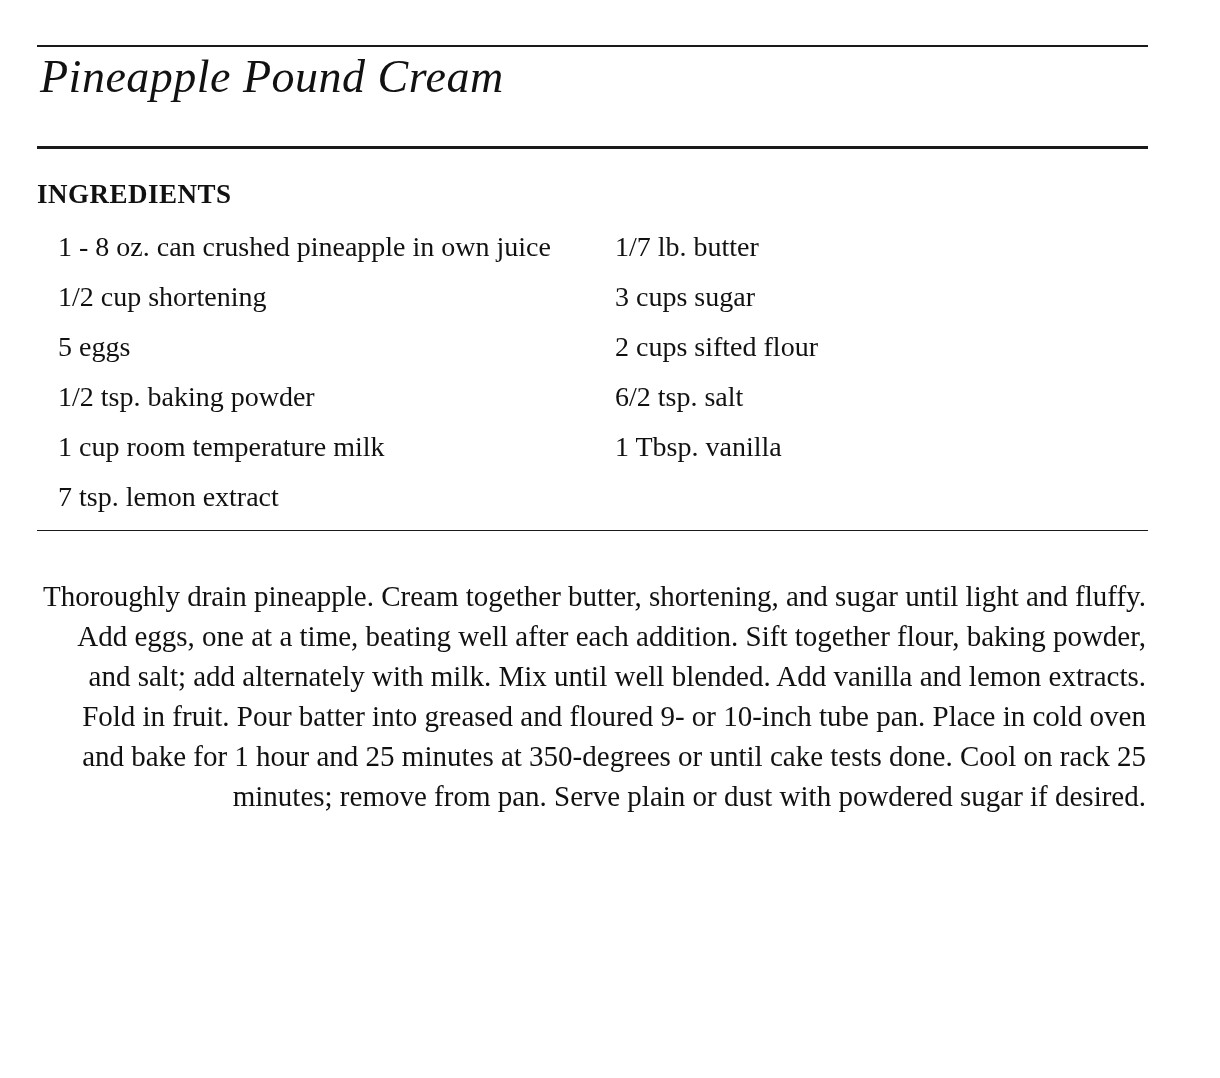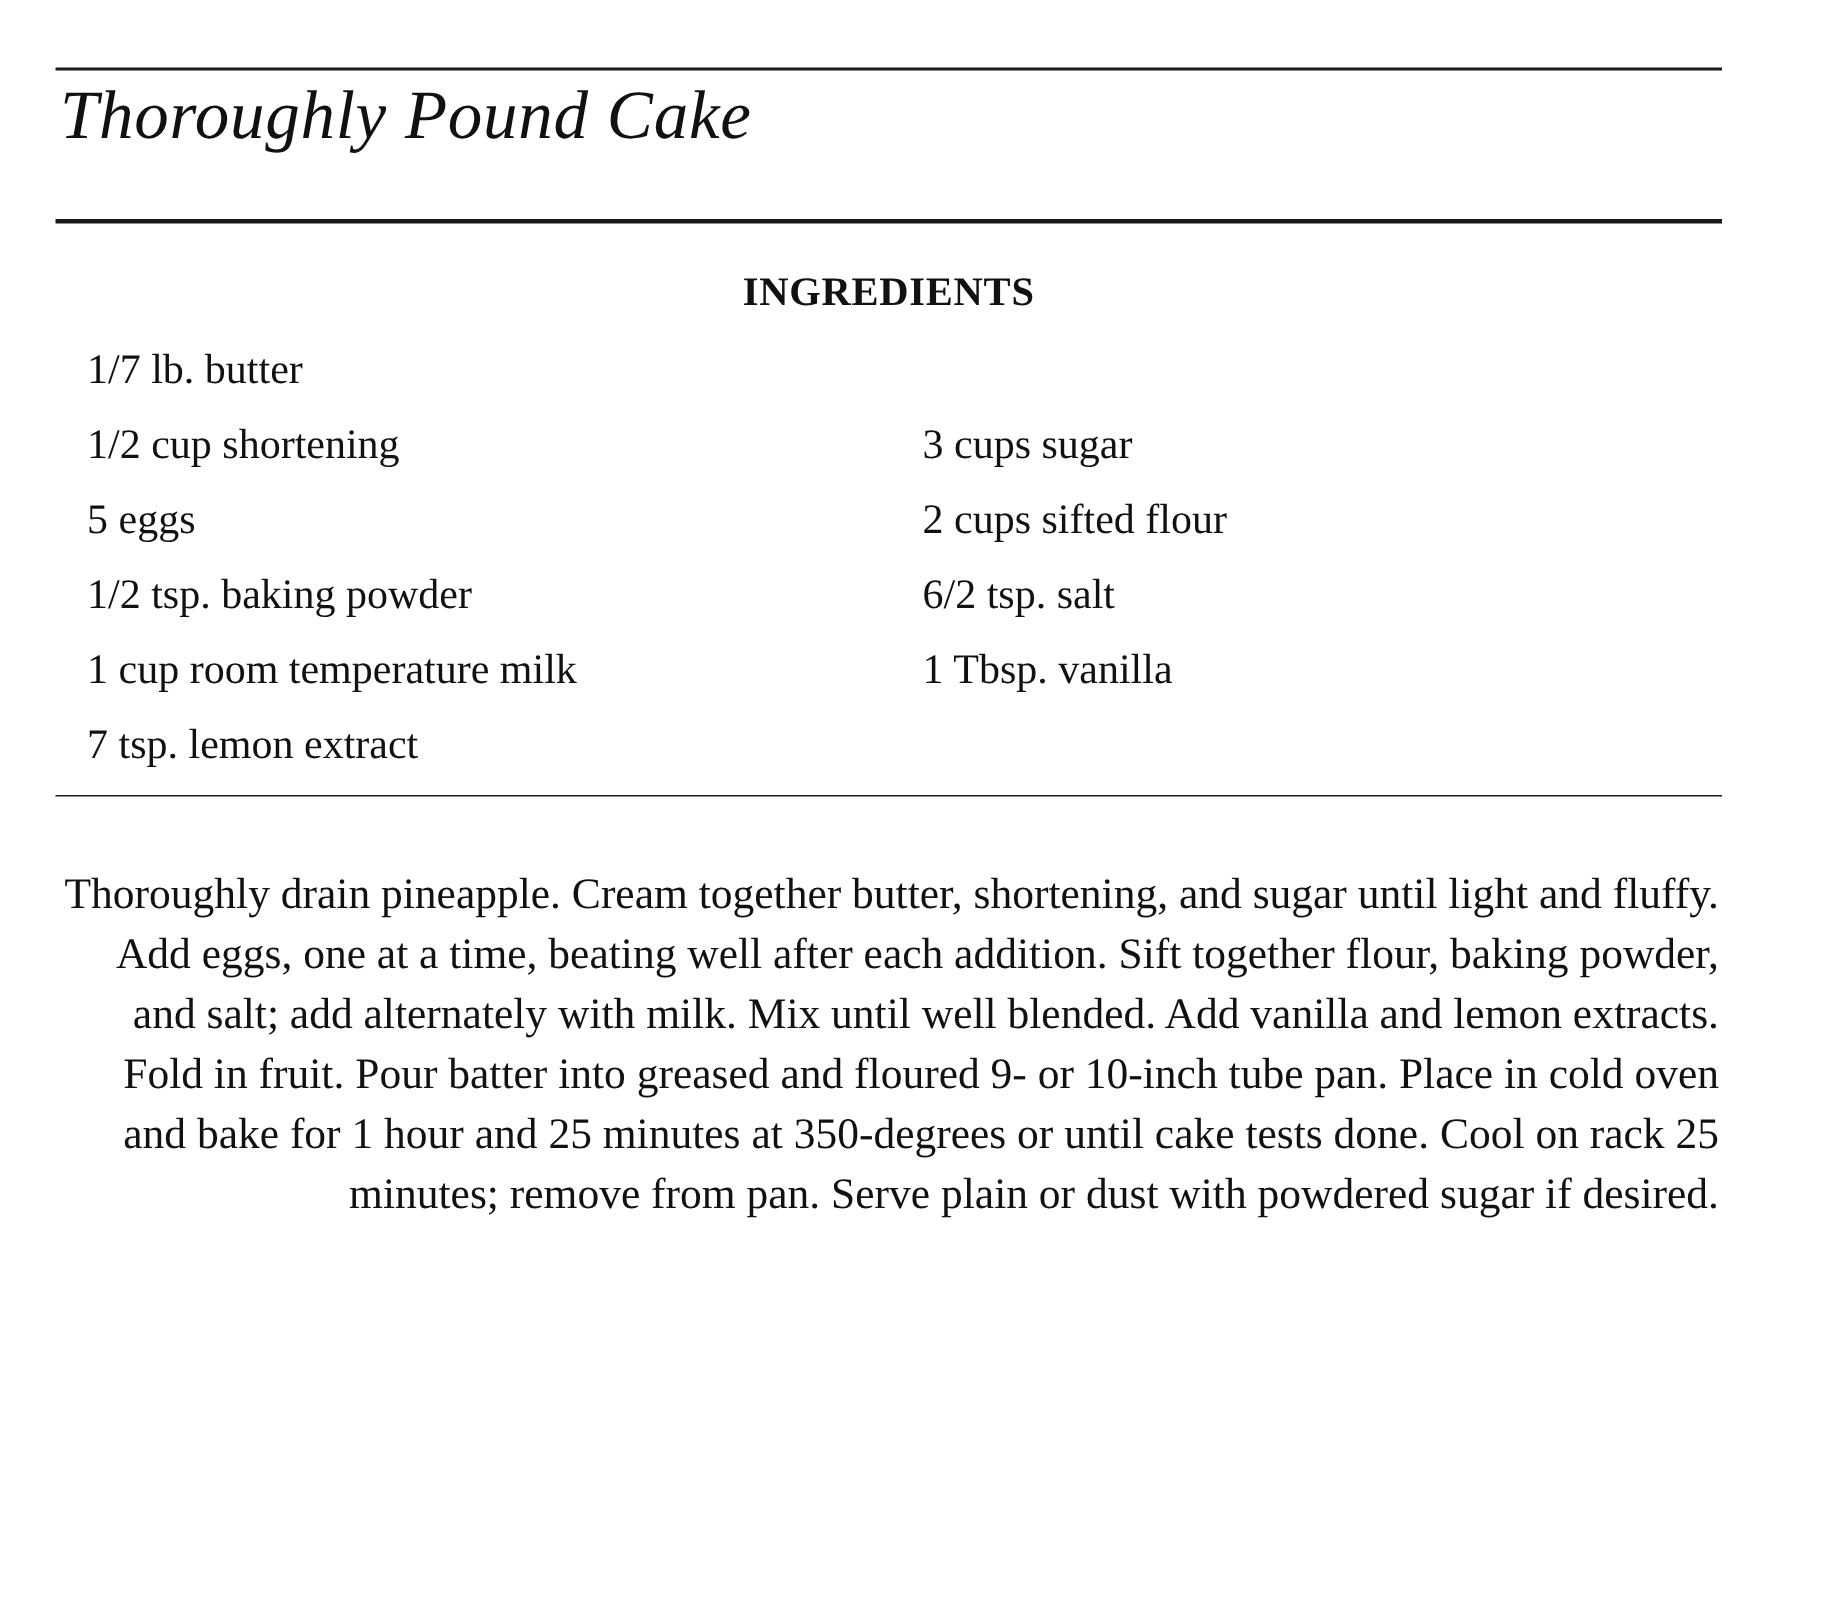--- a/index.html
+++ b/index.html
@@ -36,21 +36,21 @@
     font-style: italic;
     font-weight: normal;
     font-size: 46px;
     line-height: 52px;
     margin: 4px 0 0 3px;
     letter-spacing: 0.5px;
     white-space: nowrap;
   }
   #rule-title-bottom { margin-top: 43px; }
   .ingredients-heading {
-    text-align: center;
+    text-align: left;
     font-weight: bold;
     font-size: 27px;
     line-height: 34px;
     margin-top: 28px;
     letter-spacing: 0.5px;
   }
   .ingredients {
     margin-top: 17px;
     padding-left: 21px;
   }
@@ -76,28 +76,29 @@
   }
 </style>
 </head>
 <body>
 
 <div class="page">
   <div class="content">
 
     <div class="rule rule-thin" id="rule-top"></div>
 
-    <h1 class="recipe-title">Thoroughly Pound Cake</h1>
+    <h1 class="recipe-title">Pineapple Pound Cream</h1>
 
     <div class="rule rule-thick" id="rule-title-bottom"></div>
 
     <div class="ingredients-heading">INGREDIENTS</div>
 
     <div class="ingredients">
       <div class="ing-row">
+        <div class="ing-cell ing-left">1 - 8 oz. can crushed pineapple in own juice</div>
         <div class="ing-cell ing-right">1/7 lb. butter</div>
       </div>
       <div class="ing-row">
         <div class="ing-cell ing-left">1/2 cup shortening</div>
         <div class="ing-cell ing-right">3 cups sugar</div>
       </div>
       <div class="ing-row">
         <div class="ing-cell ing-left">5 eggs</div>
         <div class="ing-cell ing-right">2 cups sifted flour</div>
       </div>

